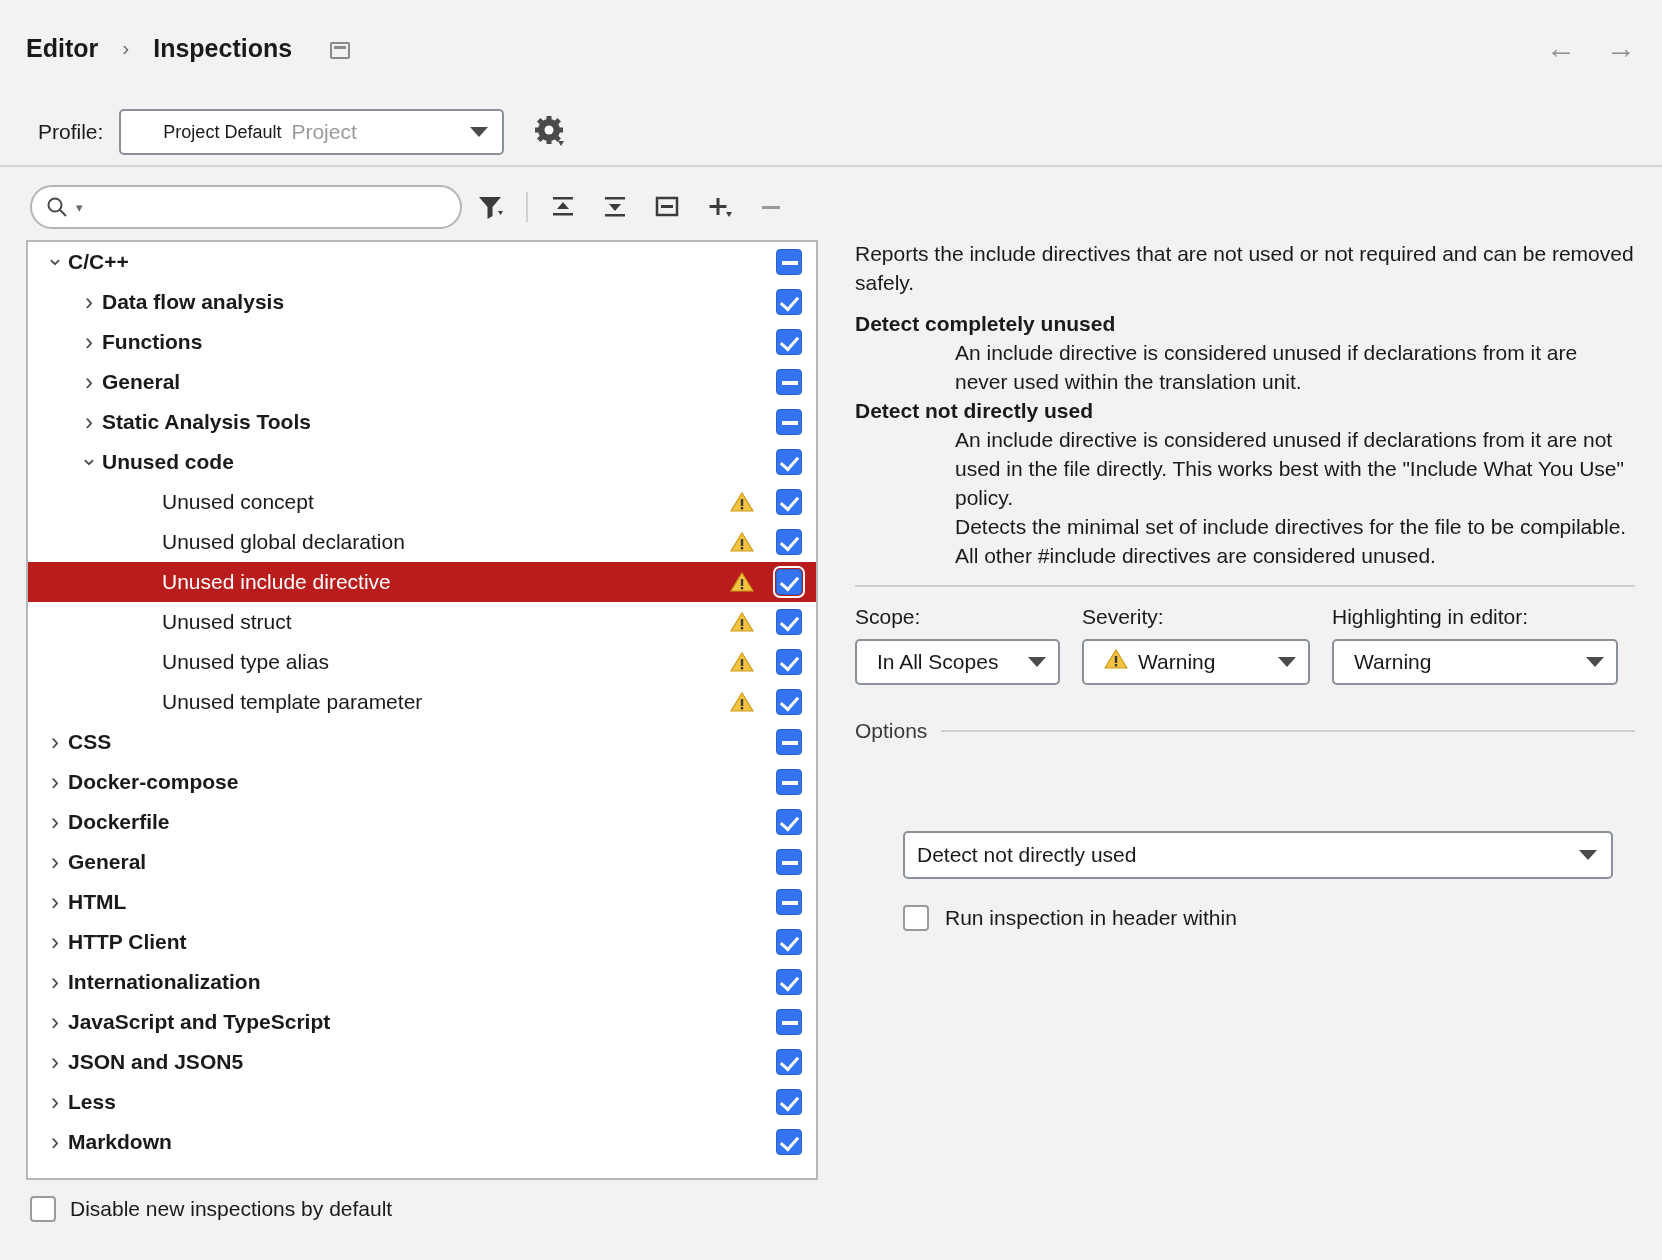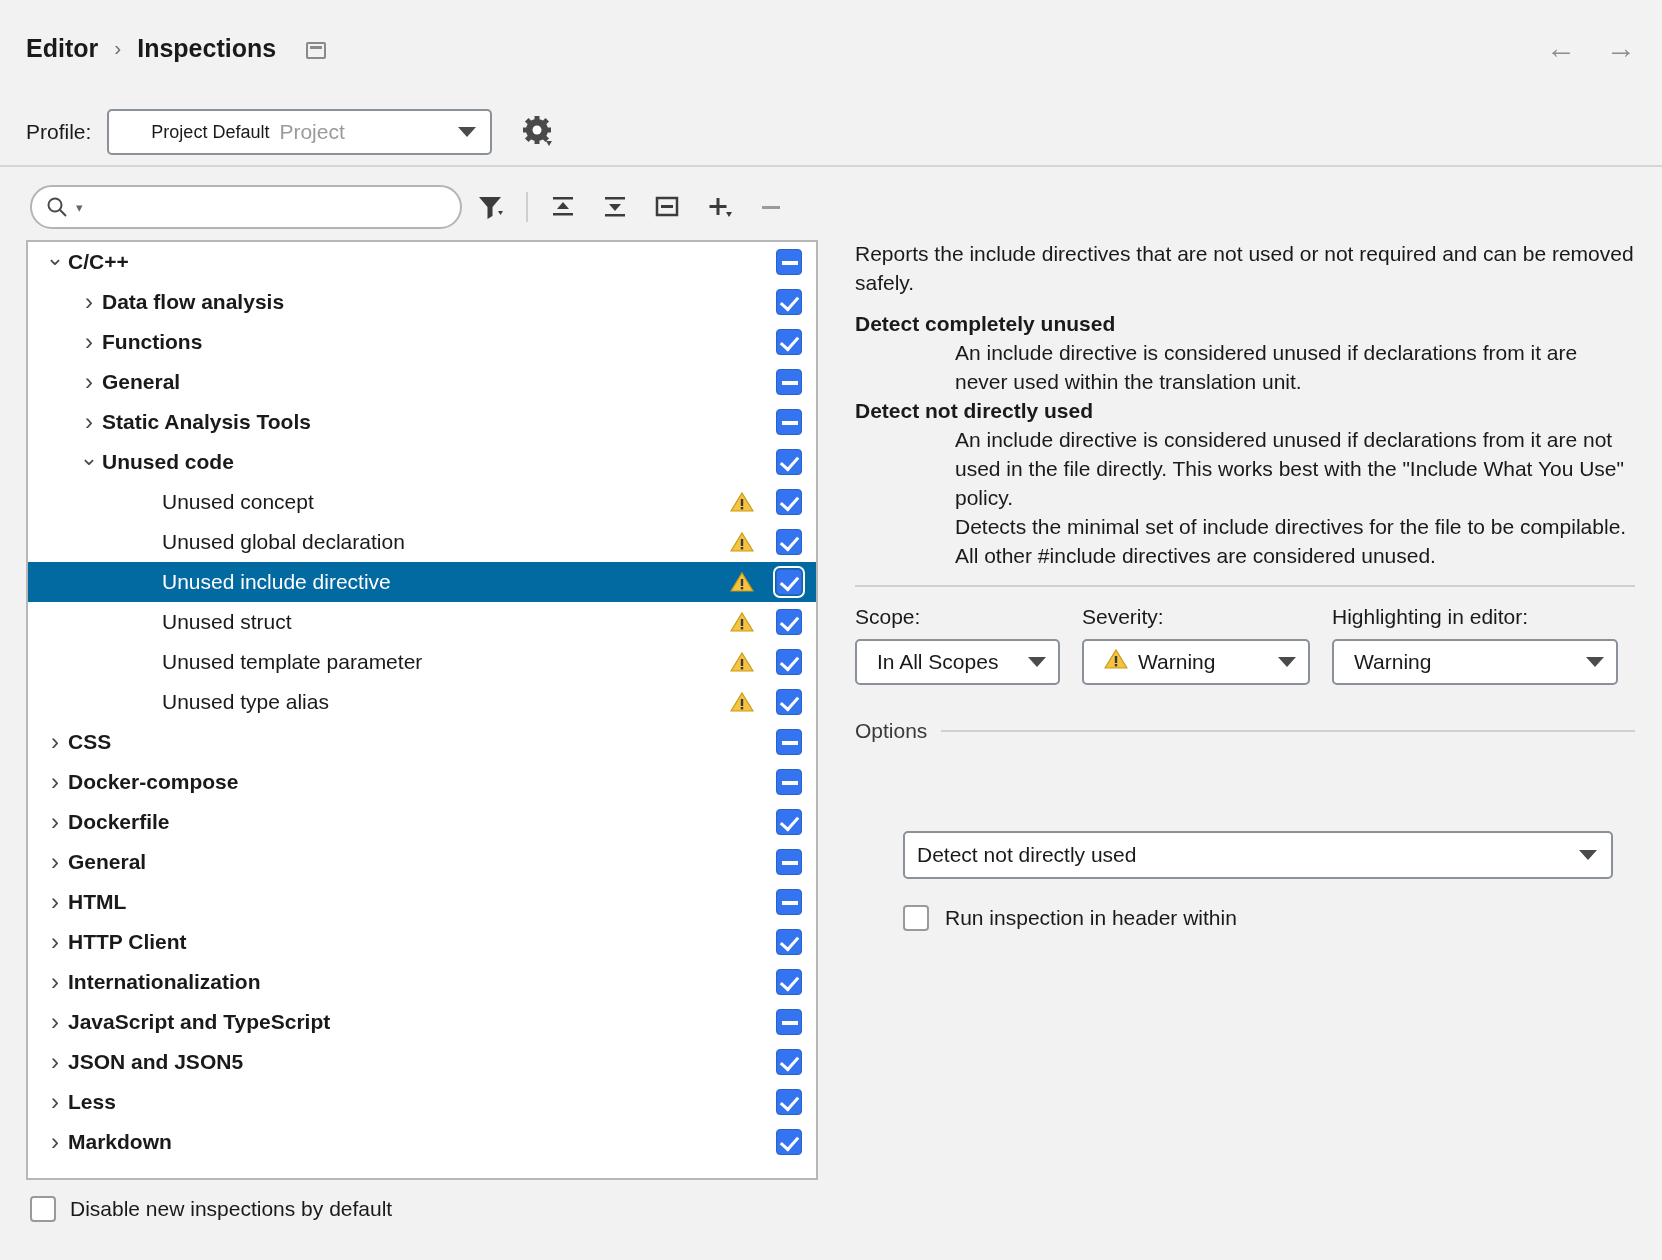--- a/index.html
+++ b/index.html
@@ -12,21 +12,21 @@
     color: #1a1a1a;
     overflow: hidden;
   }
   .root { position: relative; width: 1662px; height: 1260px; }
 
   
   .header {
     position: absolute; top: 0; left: 0; right: 0; height: 96px;
     display: flex; align-items: center; padding: 0 26px;
   }
-  .breadcrumb { display: flex; align-items: center; gap: 16px; }
+  .breadcrumb { display: flex; align-items: center; gap: 24px; }
   .crumb-editor { font-weight: bold; font-size: 25px; }
   .crumb-sep { color: #6e6e6e; font-size: 21px; }
   .crumb-current { font-weight: bold; font-size: 25px; }
   .crumb-chip {
     width: 20px; height: 17px; margin-left: 14px;
     border: 2px solid #8a8a8a; border-radius: 2px;
     display: inline-block; position: relative; top: 2px;
   }
   .crumb-chip::after {
     content: ""; position: absolute; left: 2px; right: 2px; top: 2px; height: 3px;
@@ -36,21 +36,21 @@
     margin-left: auto; display: flex; gap: 30px; align-items: center;
     color: #8e8e8e;
   }
   .nav-arrows span { font-size: 30px; line-height: 1; cursor: default; }
 
   
   .profile-row {
     position: absolute; top: 104px; left: 26px; right: 26px; height: 56px;
     display: flex; align-items: center; gap: 16px;
   }
-  .profile-label { font-size: 21px; }
+  .profile-label { font-size: 21px; margin-left: 12px; }
   .profile-combo {
     width: 385px; height: 46px; border: 2px solid #8a9199; border-radius: 5px;
     background: #fff; display: flex; align-items: center; padding: 0 12px; gap: 10px;
     position: relative;
   }
   .profile-combo .val { font-size: 18px; margin-left: 30px; }
   .profile-combo .sub { font-size: 21px; color: #9a9a9a; }
   .combo-arrow {
     position: absolute; right: 14px; top: 50%; transform: translateY(-50%);
     width: 0; height: 0; border-left: 9px solid transparent; border-right: 9px solid transparent;
@@ -85,21 +85,21 @@
 
   
   .tree-panel {
     position: absolute; left: 26px; top: 240px; width: 792px; height: 940px;
     background: #fff; border: 2px solid #b7b7b7; overflow: hidden;
   }
   .tree-row {
     height: 40px; display: flex; align-items: center; position: relative;
     padding-right: 10px; white-space: nowrap;
   }
-  .tree-row.selected { background: #0369a1; color: #fff; }
+  .tree-row.selected { background: #b91c1c; color: #fff; }
   .tw { width: 26px; text-align: center; color: #4a4a4a; font-size: 16px; flex: none; }
   .tree-row.selected .tw { color: #fff; }
   .lbl { font-size: 21px; }
   .lbl.group { font-weight: bold; }
   .right-group {
     position: absolute; right: 14px; top: 0; height: 40px;
     display: flex; align-items: center; gap: 22px;
   }
   .warn-ico { width: 24px; height: 22px; position: relative; }
   .warn-ico svg { display: block; }
@@ -361,35 +361,35 @@
               <path d="M12 2 L23 20 H1 Z" fill="#f5c341" stroke="#c99a14" stroke-width="1.2"></path>
               <rect x="10.8" y="8" width="2.4" height="7" fill="#3a3a3a"></rect>
               <rect x="10.8" y="16" width="2.4" height="2.4" fill="#3a3a3a"></rect>
             </svg>
           </span>
           <span class="cb checked"></span>
         </div>
       </div>
       <div class="tree-row i2">
         <span class="tw"></span>
-        <span class="lbl">Unused template parameter</span>
+        <span class="lbl">Unused type alias</span>
         <div class="right-group">
           <span class="warn-ico">
             <svg width="24" height="22" viewBox="0 0 24 22">
               <path d="M12 2 L23 20 H1 Z" fill="#f5c341" stroke="#c99a14" stroke-width="1.2"></path>
               <rect x="10.8" y="8" width="2.4" height="7" fill="#3a3a3a"></rect>
               <rect x="10.8" y="16" width="2.4" height="2.4" fill="#3a3a3a"></rect>
             </svg>
           </span>
           <span class="cb checked"></span>
         </div>
       </div>
       <div class="tree-row i2">
         <span class="tw"></span>
-        <span class="lbl">Unused type alias</span>
+        <span class="lbl">Unused template parameter</span>
         <div class="right-group">
           <span class="warn-ico">
             <svg width="24" height="22" viewBox="0 0 24 22">
               <path d="M12 2 L23 20 H1 Z" fill="#f5c341" stroke="#c99a14" stroke-width="1.2"></path>
               <rect x="10.8" y="8" width="2.4" height="7" fill="#3a3a3a"></rect>
               <rect x="10.8" y="16" width="2.4" height="2.4" fill="#3a3a3a"></rect>
             </svg>
           </span>
           <span class="cb checked"></span>
         </div>

